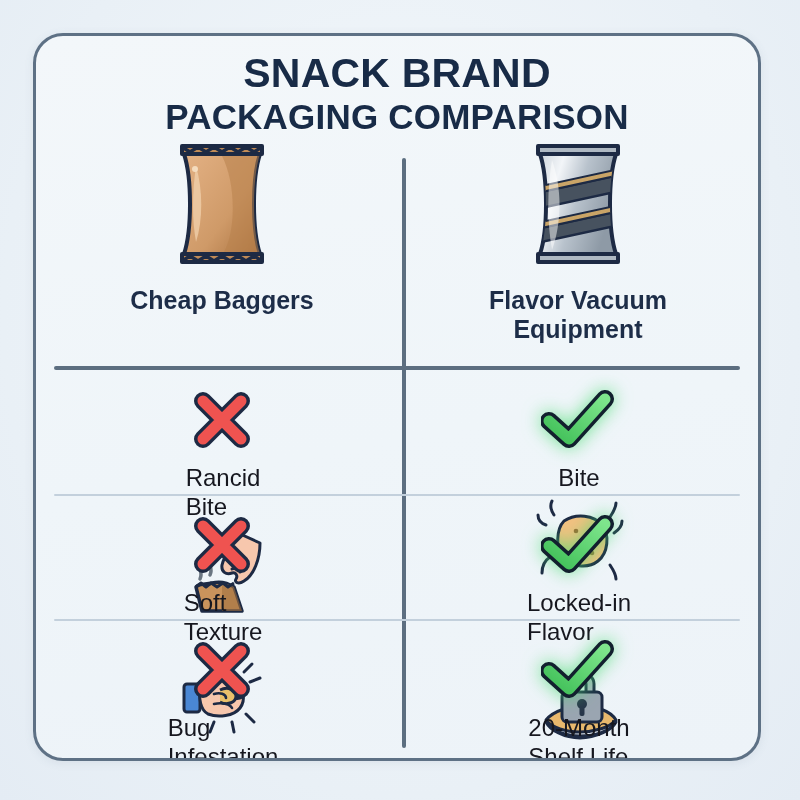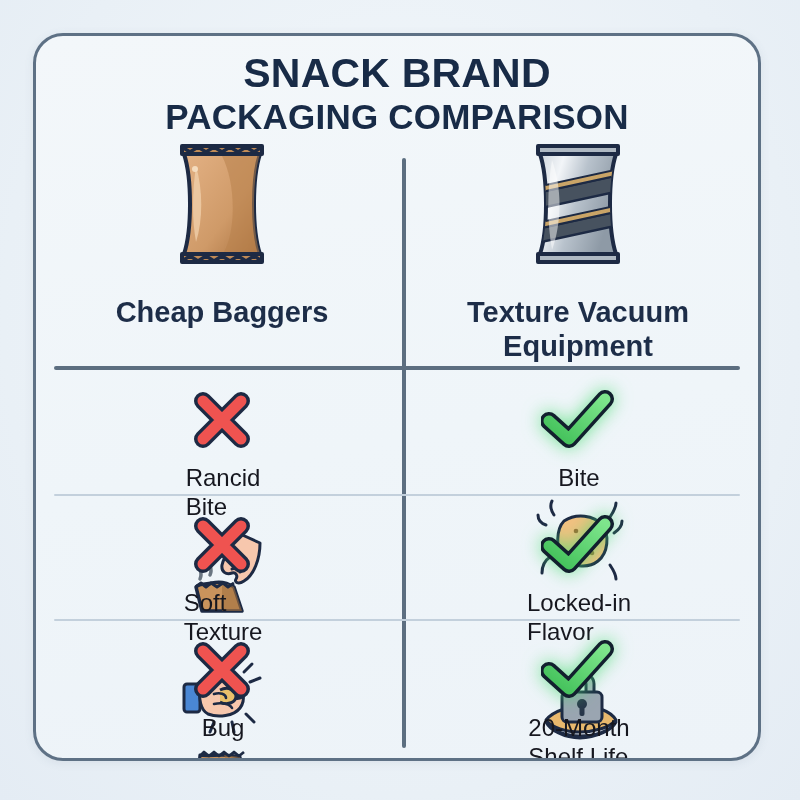--- a/index.html
+++ b/index.html
@@ -72,23 +72,23 @@
   
   .head {
     position: absolute;
     top: 100px;
     width: 344px;
     text-align: center;
   }
   .head.left  { left: 14px; }
   .head.right { left: 370px; }
   .head .cap {
-    margin-top: 24px;
+    margin-top: 14px;
     color: #1d2d48;
-    font-size: 29px;
+    font-size: 25px;
     font-weight: bold;
     line-height: 1.16;
   }
   .bagwrap { height: 136px; display: flex; align-items: center; justify-content: center; }
 
   
   .cell {
     position: absolute;
     width: 344px;
     height: 120px;
@@ -191,21 +191,21 @@
             <path d="M14,50 L106,30 L106,36 L14,56 Z" fill="#c9a467" stroke="#1d2a44" stroke-width="2"></path>
             <path d="M14,92 L106,72 L106,86 L14,106 Z" fill="#47525f" stroke="#1d2a44" stroke-width="2.5"></path>
             <path d="M14,86 L106,66 L106,72 L14,92 Z" fill="#c9a467" stroke="#1d2a44" stroke-width="2"></path>
             <path d="M34,22 C29,52 29,84 34,112 C44,84 44,50 34,22 Z" fill="#ffffff" opacity="0.5"></path>
           </g>
           <path d="M20,16 L100,16 L100,8 L20,8 Z" fill="#aeb8c2" stroke="#1d2a44" stroke-width="4" stroke-linejoin="round"></path>
           <path d="M20,124 L100,124 L100,116 L20,116 Z" fill="#aeb8c2" stroke="#1d2a44" stroke-width="4" stroke-linejoin="round"></path>
         </svg>
       </div>
       <div class="cap">
-        <span>Texture Vacuum</span><br>
+        <span>Flavor Vacuum</span><br>
         <span>Equipment</span>
       </div>
     </div>
 
     <div class="cell left r-a">
       <div class="mark">
         <svg width="66" height="66" viewBox="0 0 66 66">
           <path d="M14,14 L52,52 M52,14 L14,52" stroke="#1d2a44" stroke-width="18" stroke-linecap="round"></path>
           <path d="M14,14 L52,52 M52,14 L14,52" stroke="#ef5350" stroke-width="11" stroke-linecap="round"></path>
         </svg>
@@ -320,20 +320,21 @@
 
     <div class="cell left r-c">
       <div class="mark">
         <svg width="66" height="66" viewBox="0 0 66 66">
           <path d="M14,14 L52,52 M52,14 L14,52" stroke="#1d2a44" stroke-width="18" stroke-linecap="round"></path>
           <path d="M14,14 L52,52 M52,14 L14,52" stroke="#ef5350" stroke-width="11" stroke-linecap="round"></path>
         </svg>
       </div>
       <div class="label">
         <span class="ln">Bug</span>
+        <span class="ln">Infestation</span>
       </div>
       <div class="thumb">
         <svg width="96" height="96" viewBox="0 0 96 96">
           <path d="M26,12 C34,14 52,10 66,14 C70,34 68,52 62,64 L34,62 C28,48 24,28 26,12 Z" fill="#c9935c" stroke="#1d2a44" stroke-width="3.2" stroke-linejoin="round"></path>
           <path d="M50,12 C58,30 60,48 54,63 L62,64 C68,52 70,34 66,14 Z" fill="#a3713f" opacity="0.55"></path>
           <ellipse cx="48" cy="34" rx="11" ry="9" fill="#f2d98a" stroke="#1d2a44" stroke-width="2.6" transform="rotate(-14 48 34)"></ellipse>
           <path d="M26,13 l4,-4 l5,4 l5,-4 l5,4 l5,-4 l5,4 l5,-4 l5,4 l5,-4" fill="none" stroke="#1d2a44" stroke-width="2.8" stroke-linejoin="round"></path>
           <path d="M34,62 l4,5 l4,-5 l5,5 l5,-5 l5,5 l5,-5" fill="none" stroke="#1d2a44" stroke-width="2.8" stroke-linejoin="round"></path>
           <g fill="#23303f" stroke="#23303f">
             <g transform="translate(12,70) rotate(-14)">

